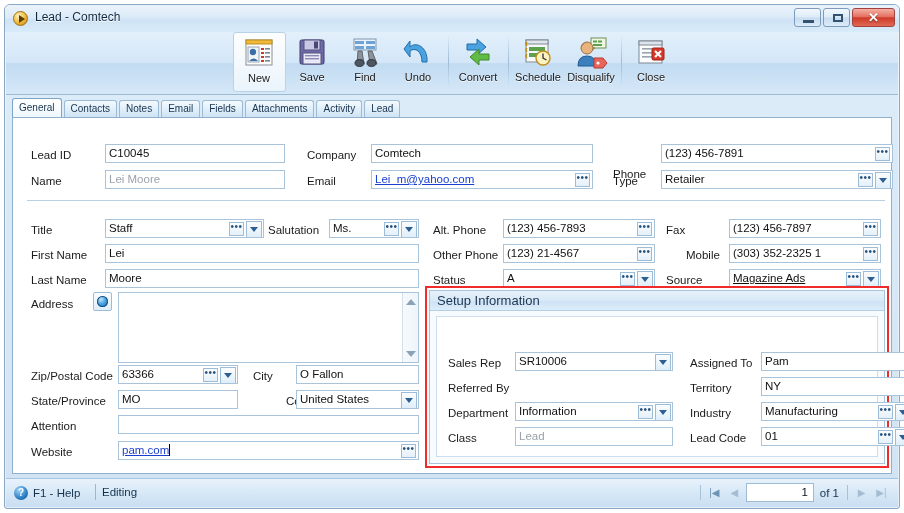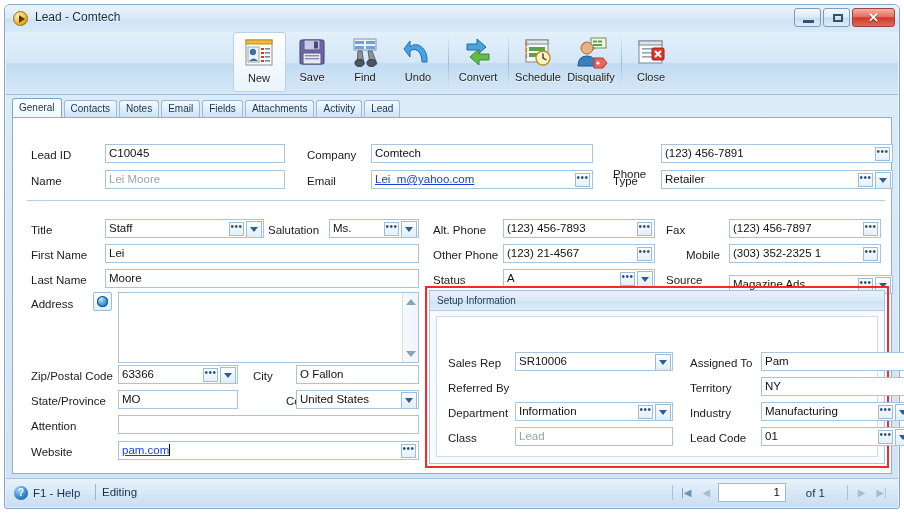--- a/index.html
+++ b/index.html
@@ -249,21 +249,21 @@
   }
   .group {
     position: absolute;
     background: #f7fbfe;
     border: 1px solid #a9c3da;
   }
   .group-hd {
     position: absolute; left: 0; right: 0; top: 0; height: 20px;
     background: linear-gradient(to bottom, #e7f1fa 0%, #d8e9f7 50%, #cde2f4 51%, #dcecfa 100%);
     border-bottom: 1px solid #b5cee3;
-    font-size: 10px; color: #1b3550;
+    font-size: 13px; color: #1b3550;
     line-height: 19px; padding-left: 7px;
   }
   .group-body {
     position: absolute; left: 6px; right: 6px; top: 25px; bottom: 6px;
     background: #ffffff;
     border: 1px solid #cddfee;
   }
 
   
   .statusbar {
@@ -302,21 +302,21 @@
     color: #6f93b5; font-size: 10px;
   }
   .nav-b.dim { color: #a5bdd3; }
   .nav-sep { width: 1px; height: 15px; background: #a8c1d8; margin: 0 2px; }
   .nav-input {
     width: 68px; height: 19px;
     border: 1px solid #9fbbd4; background: #ffffff;
     font-size: 11.5px; color: #111; text-align: right;
     line-height: 17px; padding-right: 5px;
   }
-  .nav-of { font-size: 11.5px; color: #14334f; margin: 0 17px; }
+  .nav-of { font-size: 11.5px; color: #14334f; margin: 0 3px; }
 </style>
 </head>
 <body>
 
 <div id="root">
   <div class="win-frame">
 
     <div class="titlebar">
       <div class="title-icon"></div>
       <div class="title-text">Lead - Comtech</div>
@@ -608,21 +608,21 @@
         </div>
 
         <div class="lbl" style="left:420px; top:155px;">Status</div>
         <div class="fld has-ell-ddl" style="left:490px; top:151px; width:152px;">
           <span>A</span>
           <span class="ell">•••</span>
           <span class="ddl"></span>
         </div>
 
         <div class="lbl" style="left:653px; top:155px;">Source</div>
-        <div class="fld has-ell-ddl" style="left:716px; top:157px; width:164px;">
+        <div class="fld has-ell-ddl" style="left:716px; top:151px; width:152px;text-decoration:underline;">
           <span>Magazine Ads</span>
           <span class="ell">•••</span>
           <span class="ddl"></span>
         </div>
 
         <div class="redbox" style="left:412px; top:168px; width:464px; height:182px;"></div>
 
         <div class="group" style="left:416px; top:172px; width:456px; height:174px;">
           <div class="group-hd">Setup Information</div>
           <div class="group-body">

